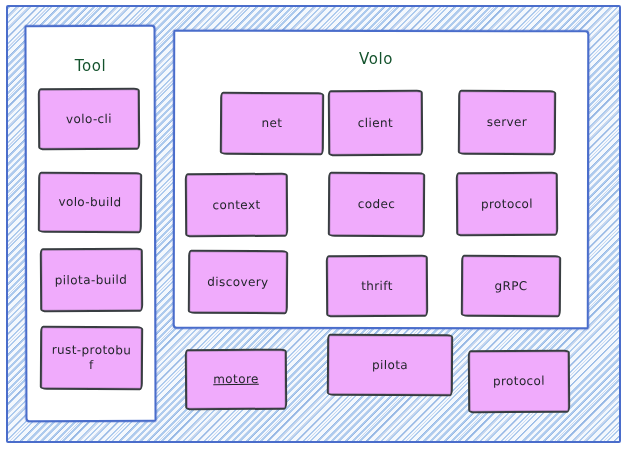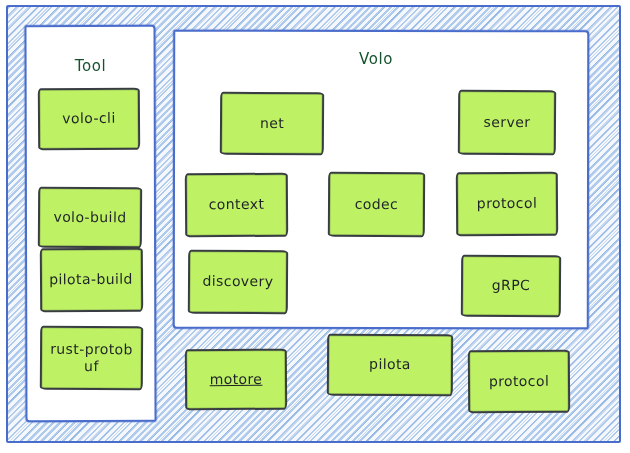--- a/index.html
+++ b/index.html
@@ -49,29 +49,29 @@
     letter-spacing: 0.6px;
     font-weight: 500;
     color: #14532d;
   }
   .title-tool { left: 25px; top: 57px; width: 131px; }
   .title-volo { left: 168px; top: 50px; width: 416px; }
 
   
   .box {
     position: absolute;
-    background: #bef264;
+    background: #f0abfc;
     border: 2px solid #383d41;
     border-radius: 3px 6px 3px 7px / 6px 3px 7px 3px;
     box-sizing: border-box;
     display: flex;
     align-items: center;
     justify-content: center;
     text-align: center;
-    font-size: 14px;
+    font-size: 12px;
     letter-spacing: 0.4px;
     line-height: 1.25;
     padding: 2px 8px;
     box-shadow: inset 0 0 0 0.5px rgba(56,61,65,0.35);
   }
   .box span { display: inline-block; }
   .rot-a { transform: rotate(-0.4deg); }
   .rot-b { transform: rotate(0.35deg); }
   .break span { word-break: break-all; }
 </style>
@@ -81,53 +81,59 @@
 <div class="page">
 
   <div class="outer-frame"></div>
 
   <div class="panel panel-tool"></div>
   <div class="panel-title title-tool">Tool</div>
 
   <div class="box rot-a" style="left:38px; top:88px; width:102px; height:62px;">
     <span>volo-cli</span>
   </div>
-  <div class="box rot-b" style="left:38px; top:187px; width:104px; height:61px;">
+  <div class="box rot-b" style="left:38px; top:172px; width:104px; height:61px;">
     <span>volo-build</span>
   </div>
   <div class="box rot-a" style="left:40px; top:248px; width:103px; height:64px;padding-left:7px;">
     <span>pilota-build</span>
   </div>
   <div class="box rot-b break" style="left:40px; top:326px; width:103px; height:64px;">
     <span>rust-protobuf</span>
   </div>
 
   <div class="panel panel-volo"></div>
   <div class="panel-title title-volo">Volo</div>
 
   <div class="box rot-b" style="left:184px; top:92px; width:104px; height:63px;margin-left:36px;">
     <span>net</span>
+  </div>
+  <div class="box rot-a" style="left:328px; top:90px; width:95px; height:66px;">
+    <span>client</span>
   </div>
   <div class="box rot-b" style="left:458px; top:90px; width:98px; height:65px;">
     <span>server</span>
   </div>
 
   <div class="box rot-a" style="left:185px; top:173px; width:103px; height:64px;">
     <span>context</span>
   </div>
   <div class="box rot-b" style="left:328px; top:172px; width:97px; height:65px;">
     <span>codec</span>
   </div>
   <div class="box rot-a" style="left:456px; top:172px; width:102px; height:64px;">
     <span>protocol</span>
   </div>
 
   <div class="box rot-b" style="left:188px; top:250px; width:100px; height:64px;">
     <span>discovery</span>
   </div>
+  <div class="box rot-a" style="left:326px; top:255px; width:102px; height:62px;">
+    <span>thrift</span>
+  </div>
   <div class="box rot-b" style="left:461px; top:255px; width:100px; height:62px;">
     <span>gRPC</span>
   </div>
 
   <div class="box rot-a" style="left:185px; top:349px; width:102px; height:61px;text-decoration:underline;">
     <span>motore</span>
   </div>
   <div class="box rot-b" style="left:327px; top:334px; width:126px; height:62px;">
     <span>pilota</span>
   </div>

